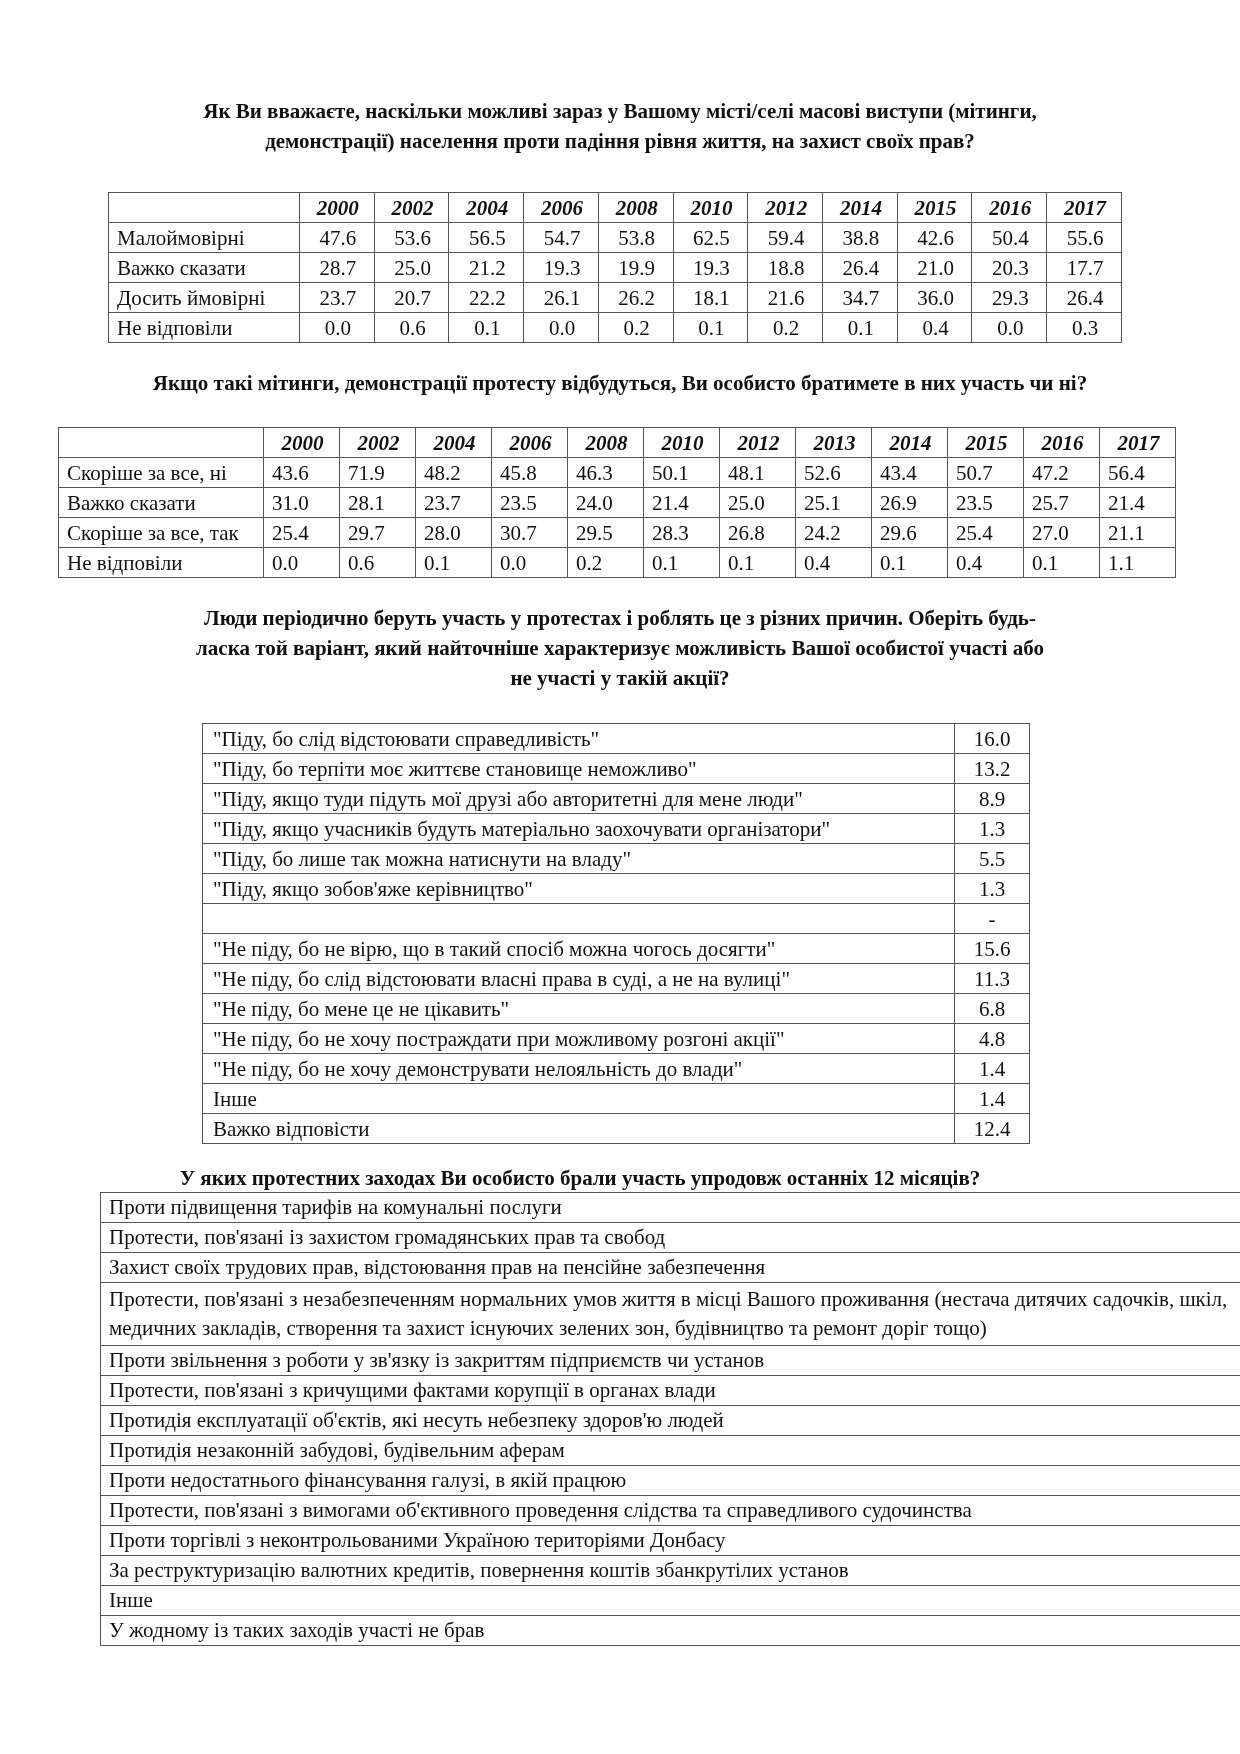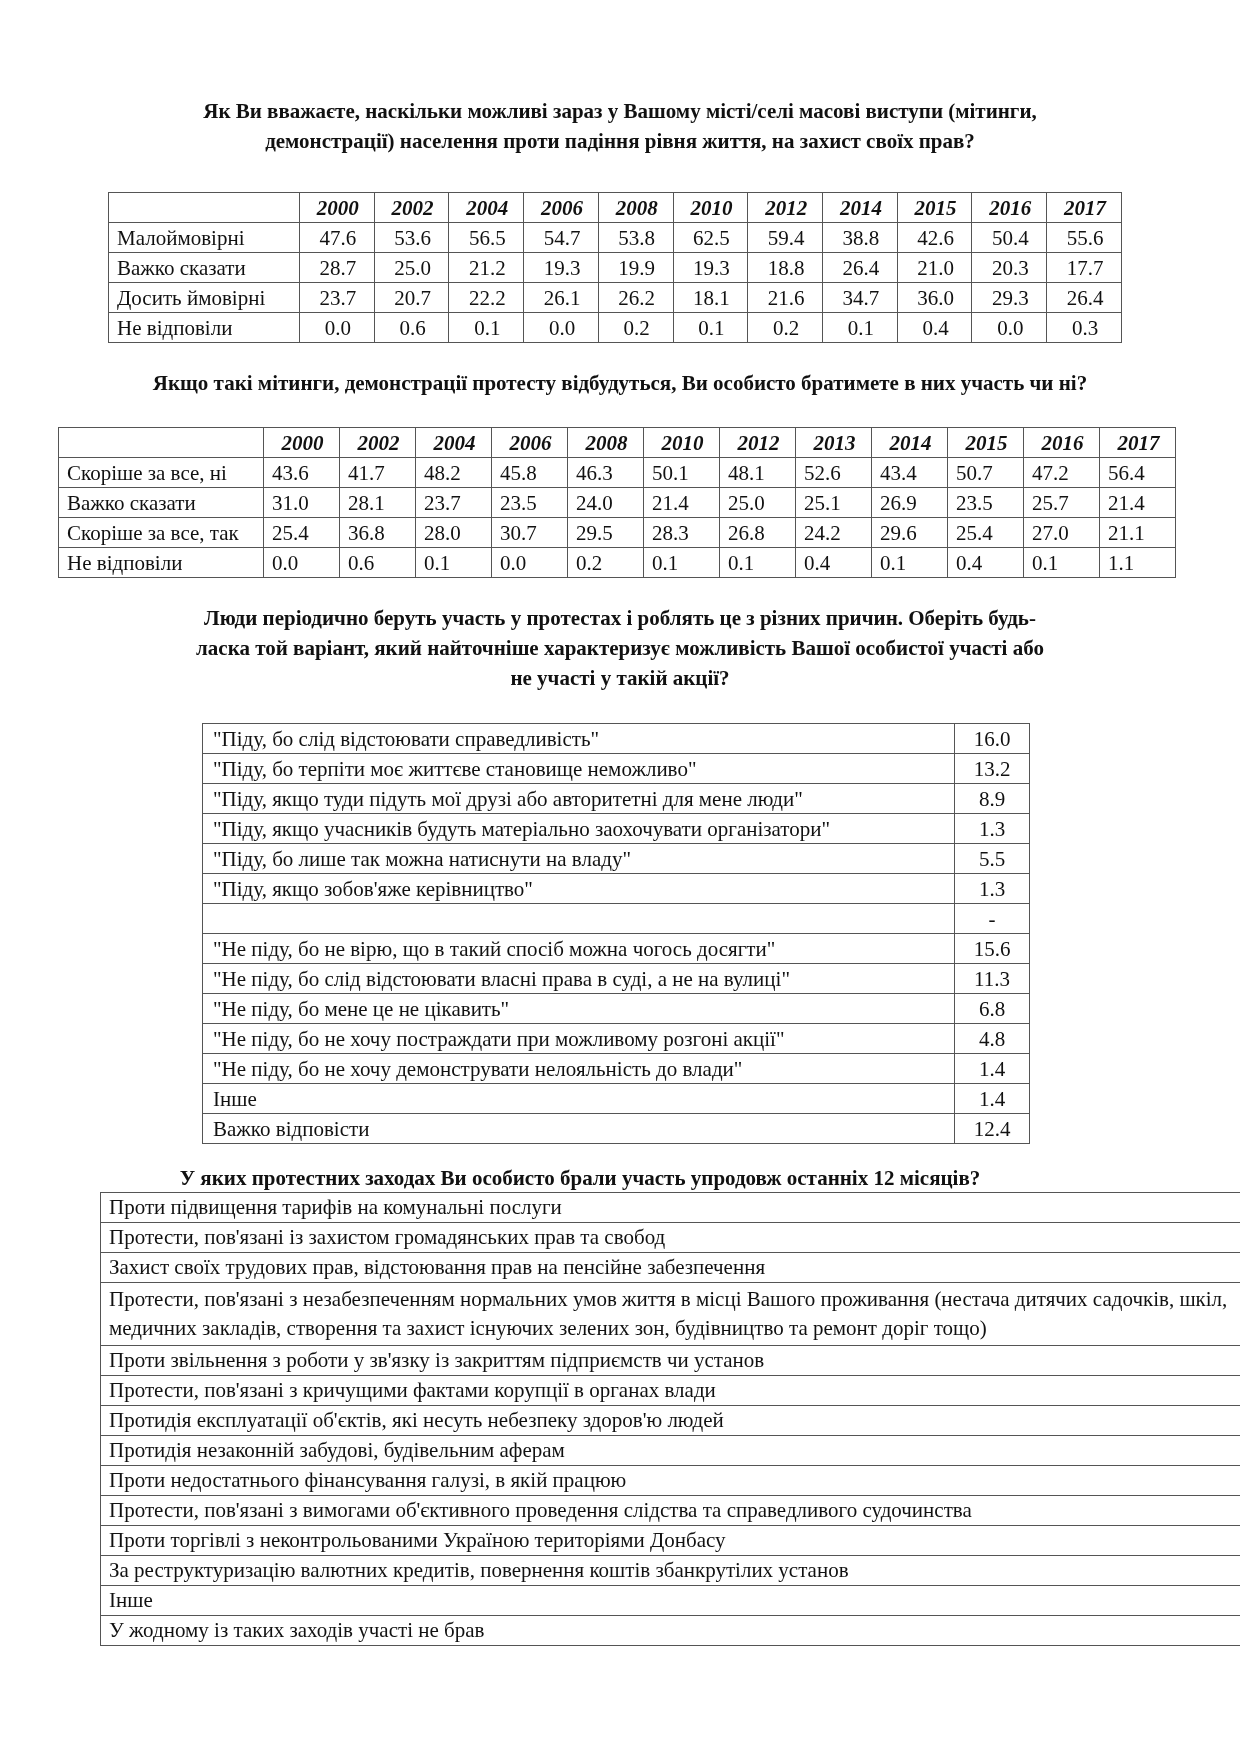--- a/index.html
+++ b/index.html
@@ -133,21 +133,21 @@
       <th class="year">2014</th>
       <th class="year">2015</th>
       <th class="year">2016</th>
       <th class="year">2017</th>
     </tr>
   </thead>
   <tbody id="t2-body">
       <tr>
         <td class="lbl">Скоріше за все, ні</td>
         <td class="numL">43.6</td>
-        <td class="numL">41.7</td>
+        <td class="numL">71.9</td>
         <td class="numL">48.2</td>
         <td class="numL">45.8</td>
         <td class="numL">46.3</td>
         <td class="numL">50.1</td>
         <td class="numL">48.1</td>
         <td class="numL">52.6</td>
         <td class="numL">43.4</td>
         <td class="numL">50.7</td>
         <td class="numL">47.2</td>
         <td class="numL">56.4</td>
@@ -163,21 +163,21 @@
         <td class="numL">25.0</td>
         <td class="numL">25.1</td>
         <td class="numL">26.9</td>
         <td class="numL">23.5</td>
         <td class="numL">25.7</td>
         <td class="numL">21.4</td>
       </tr>
       <tr>
         <td class="lbl">Скоріше за все, так</td>
         <td class="numL">25.4</td>
-        <td class="numL">36.8</td>
+        <td class="numL">29.7</td>
         <td class="numL">28.0</td>
         <td class="numL">30.7</td>
         <td class="numL">29.5</td>
         <td class="numL">28.3</td>
         <td class="numL">26.8</td>
         <td class="numL">24.2</td>
         <td class="numL">29.6</td>
         <td class="numL">25.4</td>
         <td class="numL">27.0</td>
         <td class="numL">21.1</td>

